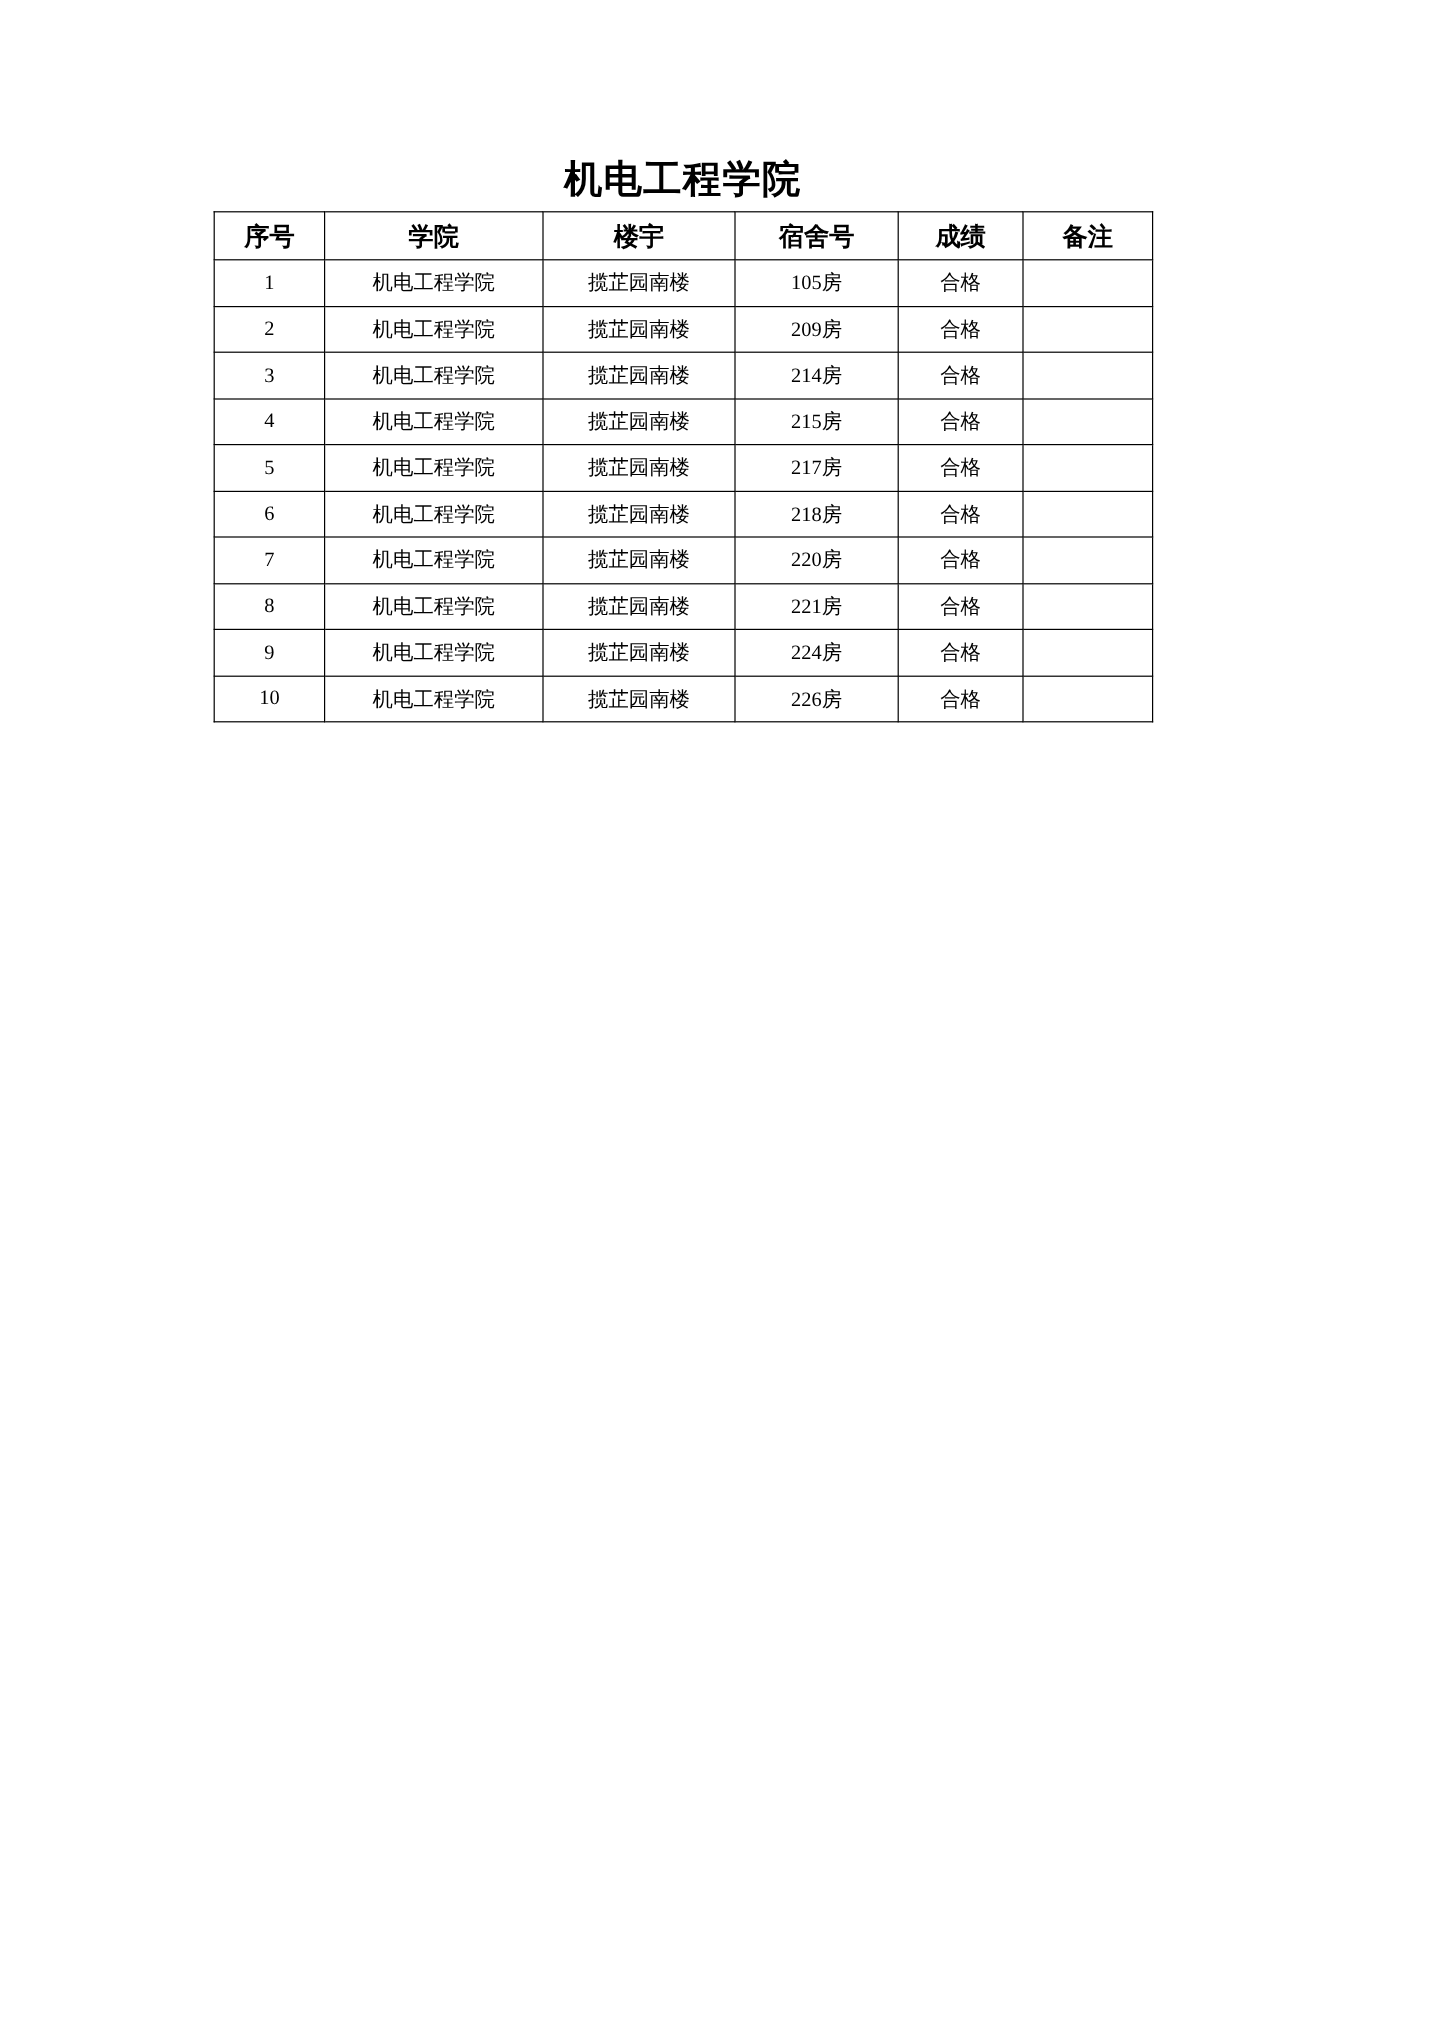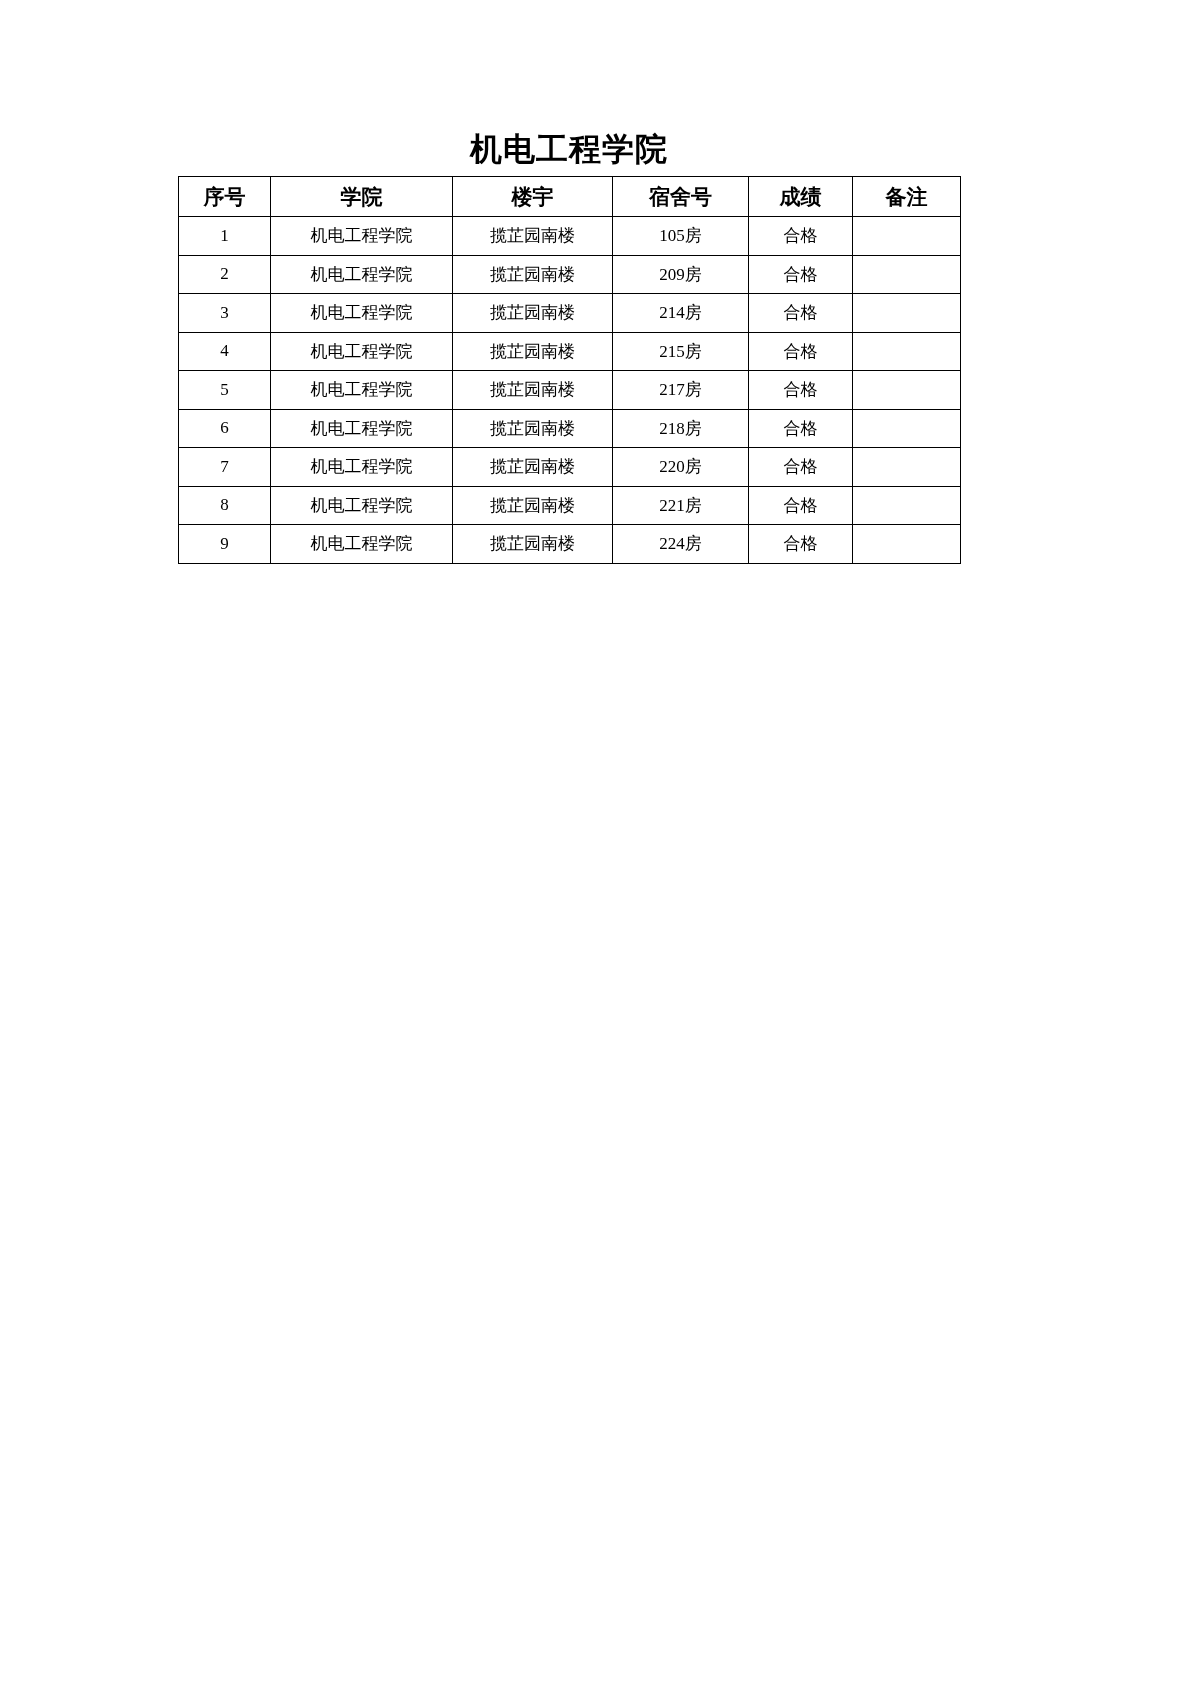--- a/index.html
+++ b/index.html
@@ -161,17 +161,25 @@
           <td></td>
         </tr>
         <tr>
           <td>9</td>
           <td>机电工程学院</td>
           <td>揽芷园南楼</td>
           <td>224房</td>
           <td>合格</td>
           <td></td>
         </tr>
+        <tr>
+          <td>10</td>
+          <td>机电工程学院</td>
+          <td>揽芷园南楼</td>
+          <td>226房</td>
+          <td>合格</td>
+          <td></td>
+        </tr>
       </tbody>
     </table>
   </div>
 
 </div>
 
 </body></html>

